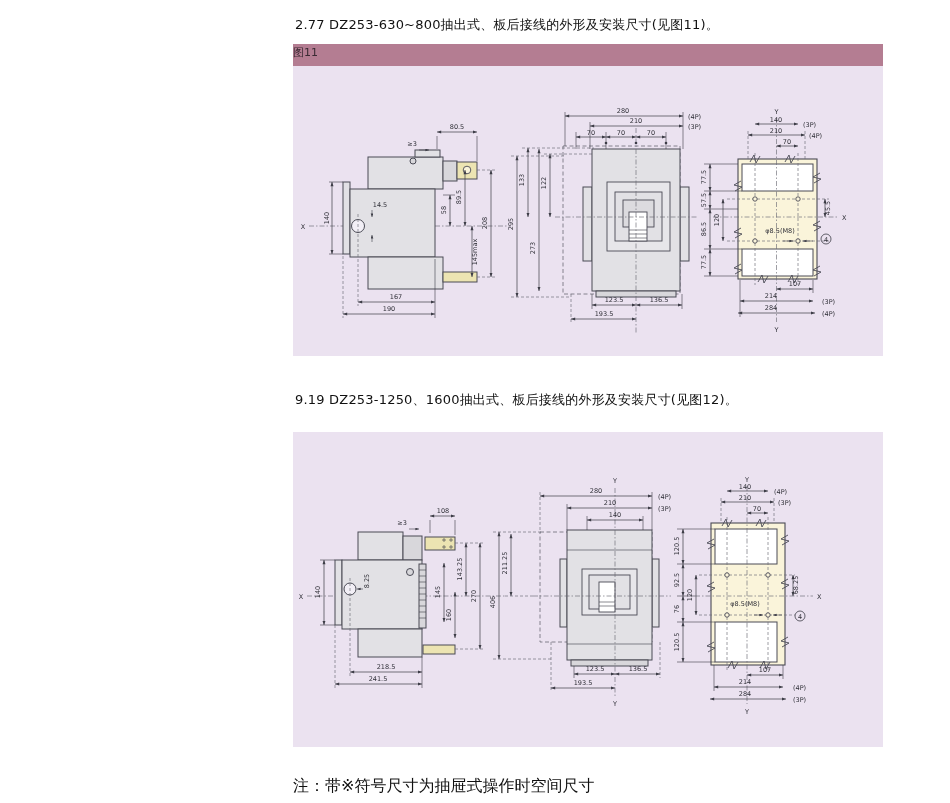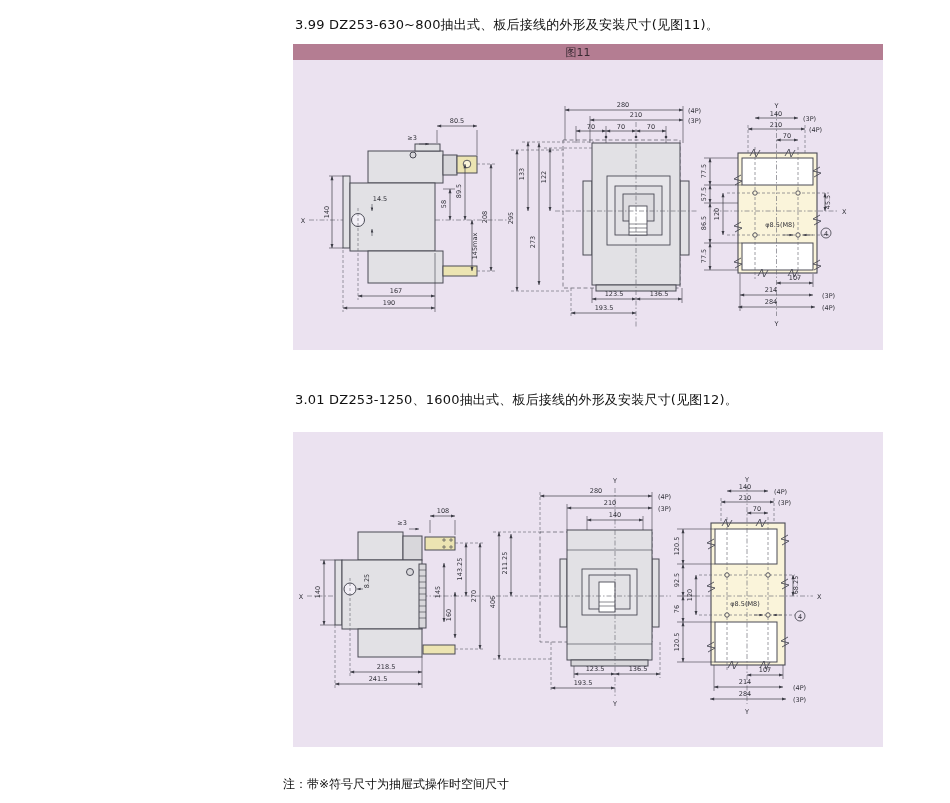--- a/index.html
+++ b/index.html
@@ -2,25 +2,25 @@
 <html><head>
 <meta charset="utf-8">
 <style>
   html,body{margin:0;padding:0;}
   body{width:950px;height:803px;background:#ffffff;position:relative;
        font-family:"DejaVu Sans","Liberation Sans",sans-serif;color:#1a1a1a;}
   .sec-title{position:absolute;left:295px;font-size:13px;letter-spacing:0.2px;color:#111;}
   #t1{top:16px;} #t2{top:391px;}
   .panel{position:absolute;left:293px;width:590px;}
   #p11{top:44px;} #p12{top:432px;}
-  .panel-header{height:16px;background:#b47d92;color:#3a2a33;font-size:11px;
-        text-align:center;line-height:18px;padding-right:20px;box-sizing:border-box;}
+  .panel-header{height:22px;background:#b47d92;color:#3a2a33;font-size:11px;
+        text-align:left;line-height:18px;padding-right:20px;box-sizing:border-box;}
   .panel-body{background:#ebe2f0;}
   #p11 .panel-body{height:290px;} #p12 .panel-body{height:315px;}
-  .note{position:absolute;left:283px;top:776px;font-size:12px;color:#111;}
+  .note{position:absolute;left:293px;top:776px;font-size:16px;color:#111;}
   svg{display:block;}
   .b{fill:#e2e1e5;stroke:#4a4a55;stroke-width:1;}
   .b2{fill:#d8d7db;stroke:#4a4a55;stroke-width:1;}
   .cream{fill:#ece4b2;stroke:#4a4a55;stroke-width:1;}
   .plate{fill:#faf4da;stroke:#4a4a55;stroke-width:1.1;}
   .win{fill:#ffffff;stroke:#4a4a55;stroke-width:1;}
   .hole{fill:#faf4da;stroke:#4a4a55;stroke-width:0.9;}
   .mh{fill:#f2eff6;stroke:#4a4a55;stroke-width:1;}
   .in1{fill:#e7e6ea;stroke:#4a4a55;stroke-width:0.9;}
   .in2{fill:#e2e1e5;stroke:#4a4a55;stroke-width:0.9;}
@@ -31,21 +31,21 @@
   .dsh{stroke:#6a6a74;stroke-width:0.65;stroke-dasharray:3 2;fill:none;}
   .cl{stroke:#6a6a74;stroke-width:0.65;stroke-dasharray:5 2 1.5 2;fill:none;}
   .drw{fill:none;stroke:#6a6a74;stroke-width:0.8;stroke-dasharray:4 2.5;}
   .brk{fill:none;stroke:#4a4a55;stroke-width:0.9;}
   .t{font-family:"DejaVu Sans","Liberation Sans",sans-serif;font-size:6.5px;fill:#2e2e36;text-anchor:middle;}
   .ts{text-anchor:start;}
 </style>
 </head>
 <body>
 
-<div class="sec-title" id="t1">3.99 DZ253-630~800抽出式、板后接线的外形及安装尺寸(见图11)。</div>
+<div class="sec-title" id="t1">2.77 DZ253-630~800抽出式、板后接线的外形及安装尺寸(见图11)。</div>
 
 <div class="panel" id="p11">
   <div class="panel-header"><span>图11</span></div>
   <div class="panel-body">
   <svg width="590" height="290" viewBox="0 0 590 290">
     <defs>
       <marker id="ae" markerWidth="7" markerHeight="6" refX="6" refY="2.2" orient="auto">
             <path d="M0,0L6,2.2L0,4.4z" fill="#3c3c46"></path>
           </marker>
       <marker id="as" markerWidth="7" markerHeight="6" refX="0" refY="2.2" orient="auto">
@@ -229,21 +229,21 @@
       <text class="t" x="478" y="232">214</text>
       <text class="t ts" x="529" y="238">(3P)</text>
       <line class="dim" x1="445" y1="247" x2="522" y2="247"></line>
       <text class="t" x="478" y="244">284</text>
       <text class="t ts" x="529" y="250">(4P)</text>
     </g>
   </svg>
   </div>
 </div>
 
-<div class="sec-title" id="t2">3.01 DZ253-1250、1600抽出式、板后接线的外形及安装尺寸(见图12)。</div>
+<div class="sec-title" id="t2">9.19 DZ253-1250、1600抽出式、板后接线的外形及安装尺寸(见图12)。</div>
 
 <div class="panel" id="p12">
   <div class="panel-body">
   <svg width="590" height="315" viewBox="0 0 590 315">
 
     <g>
       <line class="cl" x1="14" y1="164" x2="212" y2="164"></line>
       <text class="t" x="8" y="167">X</text>
       <rect class="b" x="42" y="128" width="7" height="65"></rect>
       <rect class="b" x="65" y="100" width="45" height="28"></rect>

